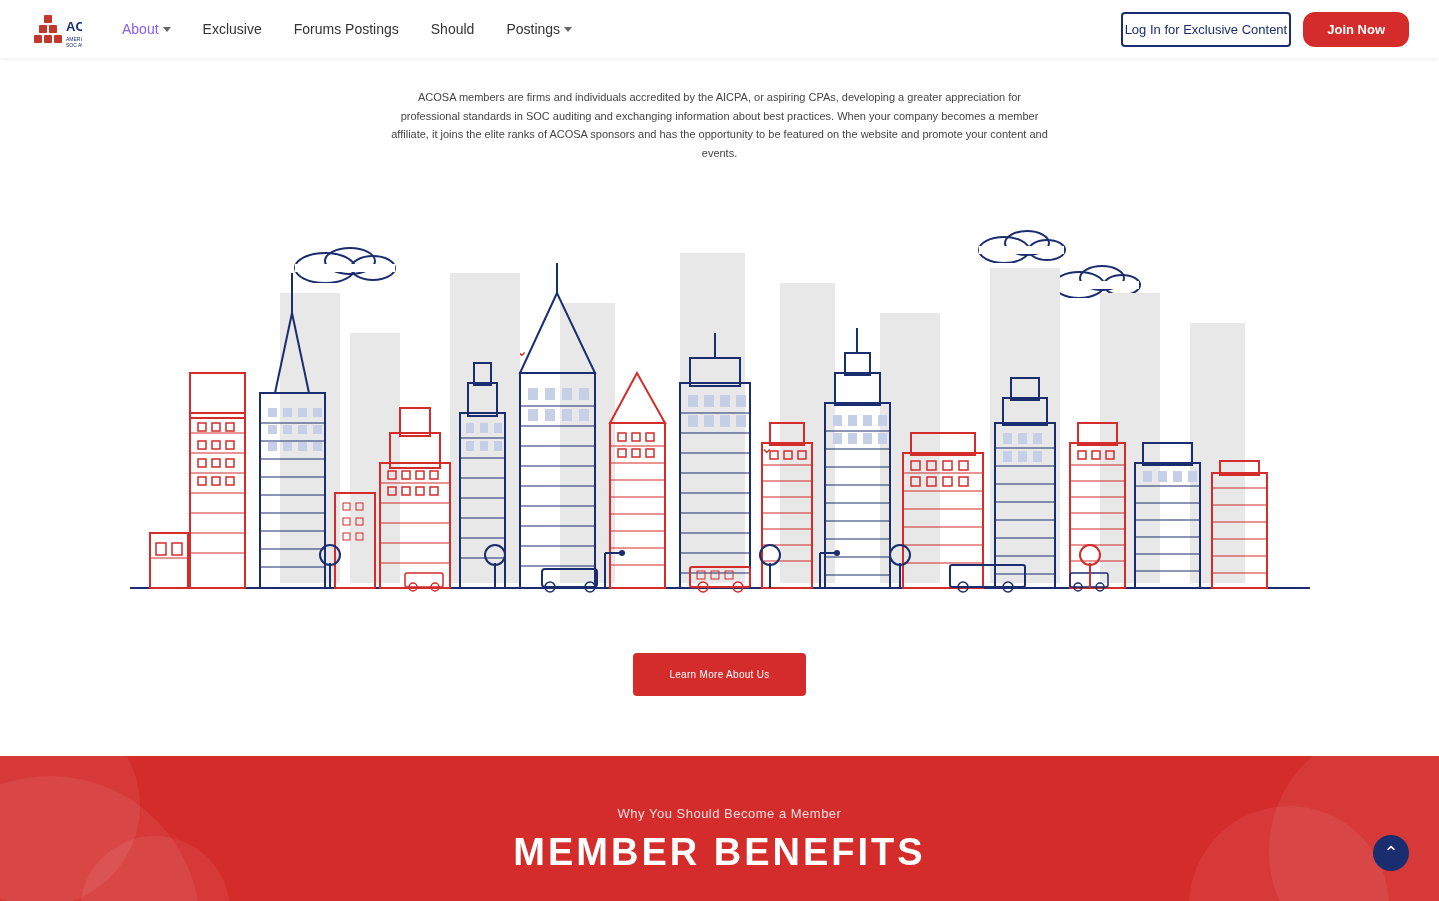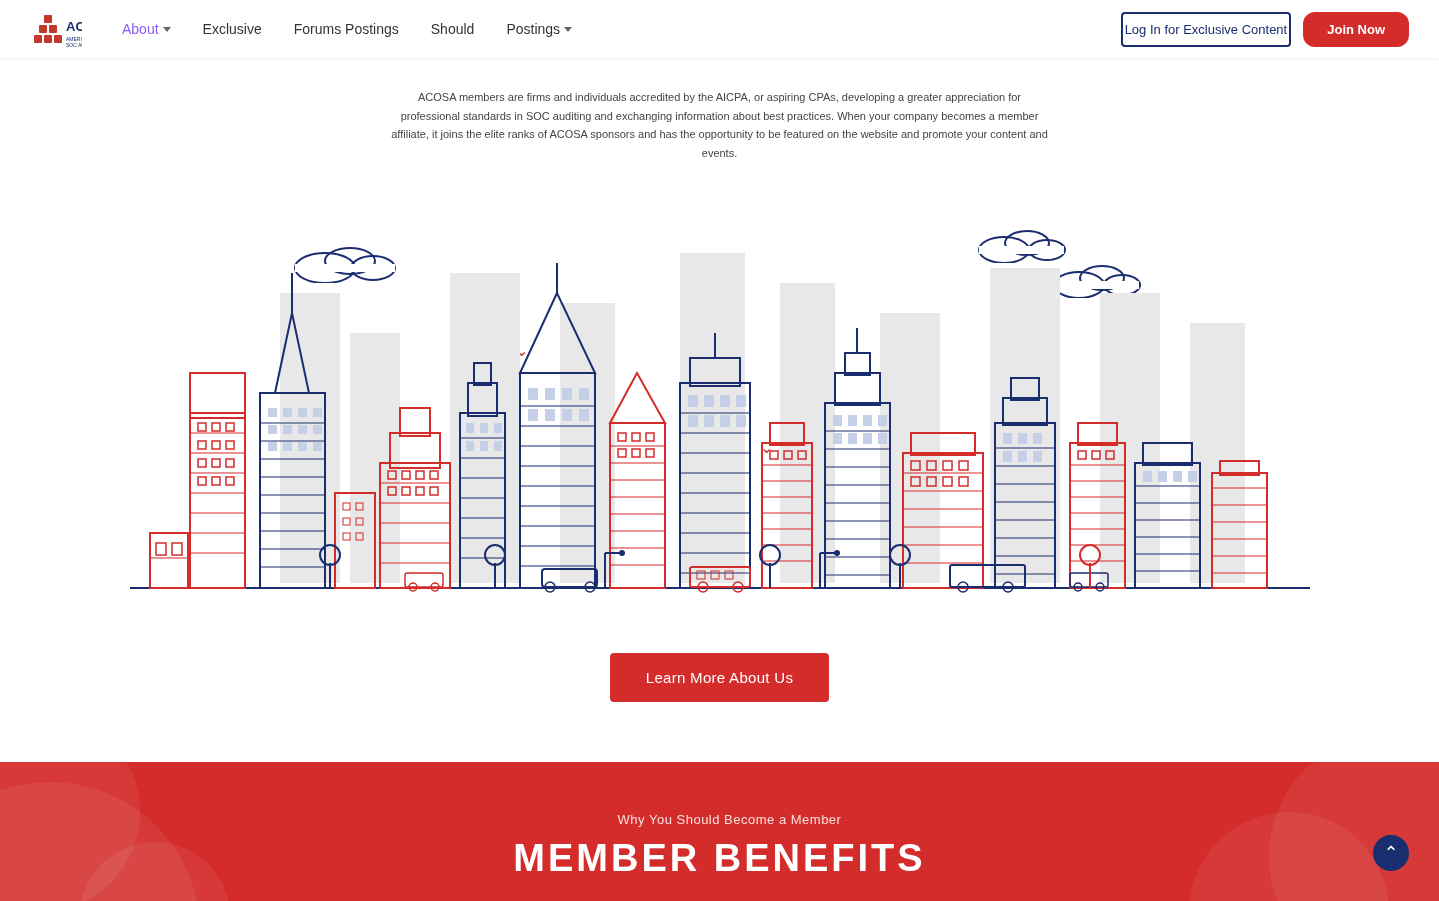--- a/index.html
+++ b/index.html
@@ -117,21 +117,21 @@
       display: flex;
       justify-content: center;
       padding: 50px 0 60px;
     }
     .btn-cta {
       background: #d42b2b;
       color: #fff;
       border: none;
       padding: 16px 36px;
       border-radius: 4px;
-      font-size: 15px;
+      font-size: 10px;
       cursor: pointer;
       font-weight: 500;
       letter-spacing: 0.3px;
     }
 
     
     .benefits-section {
       background: #d42b2b;
       padding: 50px 0 0;
       position: relative;

